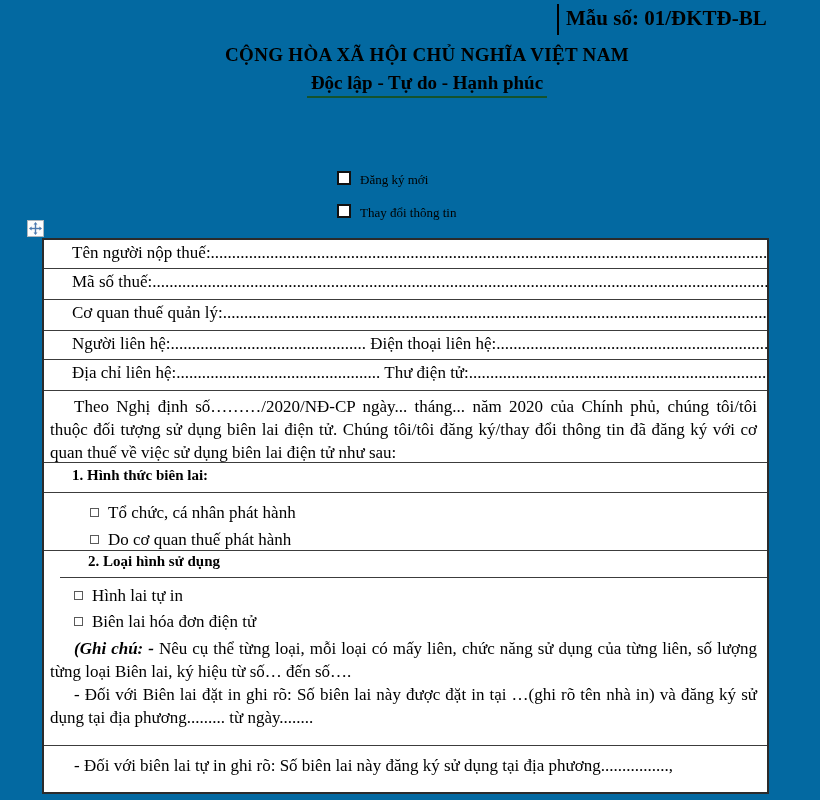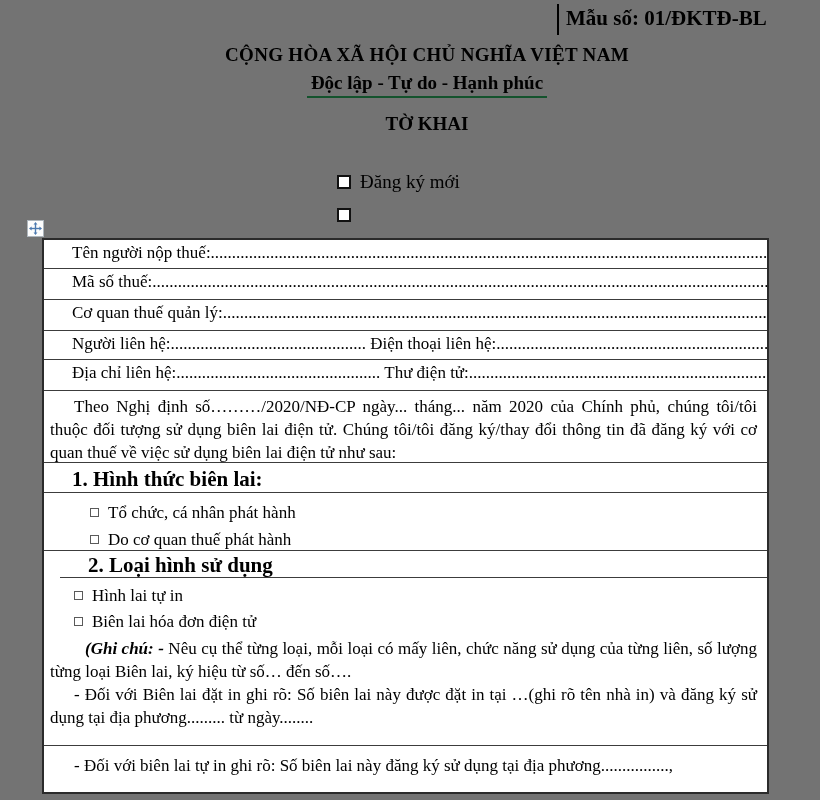--- a/index.html
+++ b/index.html
@@ -2,21 +2,21 @@
 <html><head>
 <meta charset="utf-8">
 <style>
   * { box-sizing: border-box; margin: 0; padding: 0; }
   html, body { background: #ffffff; }
   .page {
     position: relative;
     width: 820px;
     height: 800px;
     overflow: hidden;
-    background: #737373;
+    background: #0369a1;
     font-family: "Liberation Serif", "DejaVu Serif", serif;
     color: #000;
   }
   
   .form-no {
     position: absolute;
     top: 4px;
     left: 557px;
     border-left: 2px solid #000;
     padding: 2px 0 4px 7px;
@@ -31,21 +31,21 @@
   .motto {
     display: inline-block;
     font-size: 19px;
     font-weight: bold;
     border-bottom: 2px solid #14532d;
     padding: 0 4px 2px 4px;
   }
   .doc-title    { top: 113px; font-size: 19px; font-weight: bold; }
   .doc-subtitle { top: 137px; font-size: 19px; font-weight: bold; }
   
-  .reg-opt { position: absolute; left: 337px; font-size: 19px; white-space: nowrap; }
+  .reg-opt { position: absolute; left: 337px; font-size: 13px; white-space: nowrap; }
   .reg-opt-1 { top: 171px; }
   .reg-opt-2 { top: 204px; }
   .cb-big {
     display: inline-block;
     width: 14px; height: 14px;
     border: 2px solid #111;
     margin-right: 9px;
     vertical-align: -1px;
     background: #fff;
   }
@@ -81,55 +81,54 @@
     white-space: nowrap;
     overflow: hidden;
     padding: 3px 8px 0 28px;
   }
   .r-h30 { height: 29px; }
   .r-h31 { height: 31px; }
   .r-para { height: 72px; padding: 4px 10px 0 6px; }
   .para { text-align: justify; text-indent: 24px; line-height: 23px; }
   .sec-head {
     font-weight: bold;
-    font-size: 21px;
+    font-size: 15px;
     padding: 4px 8px 0 28px;
     white-space: nowrap; overflow: hidden;
   }
   .r-sec1 { height: 30px; }
   .r-opts1 { height: 58px; padding: 6px 8px 0 46px; }
   .r-sec2 { height: 27px; padding-top: 2px; margin-left: 16px; }
   .r-opts2 { height: 168px; padding: 5px 0 0 0; }
   .opt-line { line-height: 27px; white-space: nowrap; overflow: hidden; }
   .opts2-list { padding-left: 30px; }
   .opt-line2 { line-height: 26px; }
   .note-wrap { padding: 2px 10px 0 6px; }
-  .note-label { font-weight: bold; font-style: italic; margin-left: 11px; }
+  .note-label { font-weight: bold; font-style: italic; }
   .r-last { height: 46px; padding: 8px 10px 0 6px; }
 </style>
 </head>
 <body>
 
 <div class="page">
 
   <div class="form-no">Mẫu số: 01/ĐKTĐ-BL</div>
 
   <div class="center-band country">CỘNG HÒA XÃ HỘI CHỦ NGHĨA VIỆT NAM</div>
 
   <div class="center-band motto-band">
     <span class="motto">Độc lập - Tự do - Hạnh phúc</span>
   </div>
 
-  <div class="center-band doc-title">TỜ KHAI</div>
 
   <div class="reg-opt reg-opt-1">
     <span class="cb-big"></span><span>Đăng ký mới</span>
   </div>
   <div class="reg-opt reg-opt-2">
-    <span class="cb-big"></span>
+    <span class="cb-big"></span><span>Thay đổi thông tin</span>
   </div>
 
   <div class="tbl-handle">
     <svg width="13" height="13" viewBox="0 0 16 16">
       <g stroke="#4d7ab0" stroke-width="1.7">
         <line x1="8" y1="2.5" x2="8" y2="13.5"></line>
         <line x1="2.5" y1="8" x2="13.5" y2="8"></line>
       </g>
       <g fill="#4d7ab0">
         <polygon points="8,0 5.6,3.2 10.4,3.2"></polygon>

